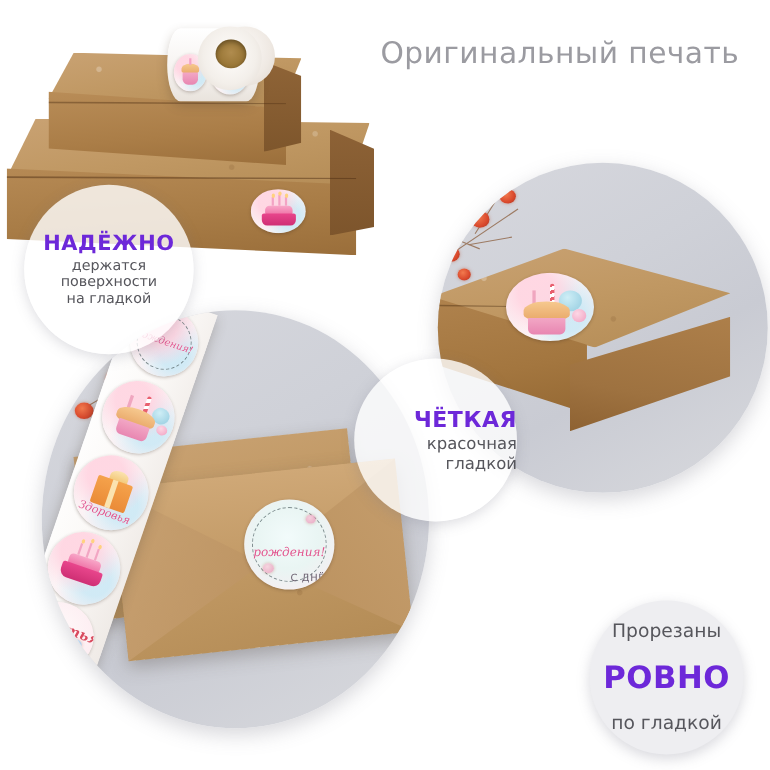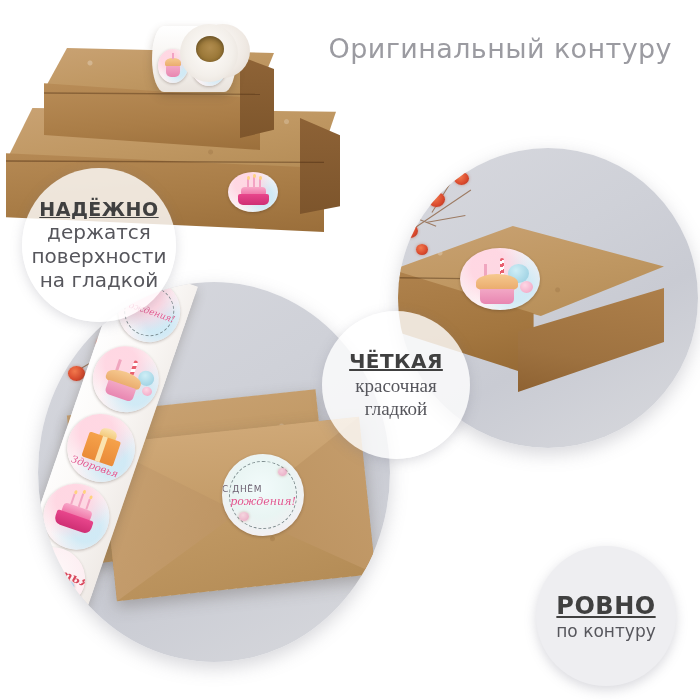--- a/index.html
+++ b/index.html
@@ -74,22 +74,22 @@
   .gift-box{position:absolute;background:linear-gradient(180deg,#f5a24b 0%,#ea8b38 100%);border-radius:2px;}
   .gift-ribbon{position:absolute;background:#fbe3b0;}
 
   .sticker-script{
     position:absolute;left:0;right:0;text-align:center;
     font-family:"DejaVu Serif", serif;font-style:italic;
     color:#e0558e;text-shadow:0 0 1px rgba(255,255,255,.8);
     white-space:nowrap;
   }
   .sticker-caps{
-    position:absolute;left:0;right:0;text-align:left;
-    color:#6d6272;letter-spacing:.6px;white-space:nowrap;
+    position:absolute;left:0;right:0;text-align:right;
+    color:#6d6272;letter-spacing:.6px;white-space:nowrap;margin-top:37px;
   }
   .dash-ring{
     position:absolute;inset:9%;border-radius:50%;
     border:1px dashed #5f6f72;opacity:.75;
   }
 
   
   .roll{position:absolute;}
   .roll .paper{
     position:absolute;inset:0;border-radius:12px/50%;
@@ -132,42 +132,42 @@
     line-height:1.18;
   }
   .badge.translucent{
     background:rgba(255,255,255,.80);
     box-shadow:0 3px 12px rgba(120,120,135,.25);
   }
   .badge.solid{
     background:#eeeef1;
     box-shadow:0 4px 12px rgba(120,120,135,.28);
   }
-  .badge .strong{font-weight:700;color:#404040;letter-spacing:.5px;text-decoration:underline;}
+  .badge .strong{font-weight:700;color:#6d28d9;letter-spacing:.5px;}
   .badge .line{display:block;}
 
   #badge-hold{left:22px;top:168px;width:154px;height:154px;}
   #badge-hold .strong{font-size:19px;margin-bottom:1px;}
-  #badge-hold .line{font-size:20px;}
-
-  #badge-print{left:322px;top:311px;width:148px;height:148px;}
+  #badge-hold .line{font-size:13px;}
+
+  #badge-print{left:322px;top:326px;width:148px;height:148px;align-items:flex-end;}
   #badge-print .strong{font-size:20px;margin-bottom:2px;}
-  #badge-print .line{font-size:19px;font-family:Liberation Serif, serif;}
+  #badge-print .line{font-size:15px;}
 
   #badge-cut{left:536px;top:546px;width:140px;height:140px;}
   #badge-cut .line{font-size:17px;}
-  #badge-cut .strong{font-size:24px;margin:1px 0;}
+  #badge-cut .strong{font-size:28px;margin:15px 0;}
 </style>
 </head>
 <body>
 
 <div class="stage">
 
   <div class="headline">
-    <span class="l1">Оригинальный контуру</span>
+    <span class="l1">Оригинальный печать</span>
   </div>
 
   <div class="scene" id="scene-boxes">
 
     <div class="box3d">
 
       <div class="face kraft-paper" style="left:6px;top:108px;width:330px;height:62px;
                   clip-path:polygon(8% 0%,100% 6%,94% 100%,0% 86%);"></div>
 
       <div class="face kraft-front" style="left:6px;top:150px;width:318px;height:82px;
@@ -368,17 +368,18 @@
     <span class="line">на гладкой</span>
   </div>
 
   <div class="badge translucent" id="badge-print">
     <span class="strong">ЧЁТКАЯ</span>
     <span class="line">красочная</span>
     <span class="line">гладкой</span>
   </div>
 
   <div class="badge solid" id="badge-cut">
+    <span class="line">Прорезаны</span>
     <span class="strong">РОВНО</span>
-    <span class="line">по контуру</span>
+    <span class="line">по гладкой</span>
   </div>
 
 </div>
 
 </body></html>

